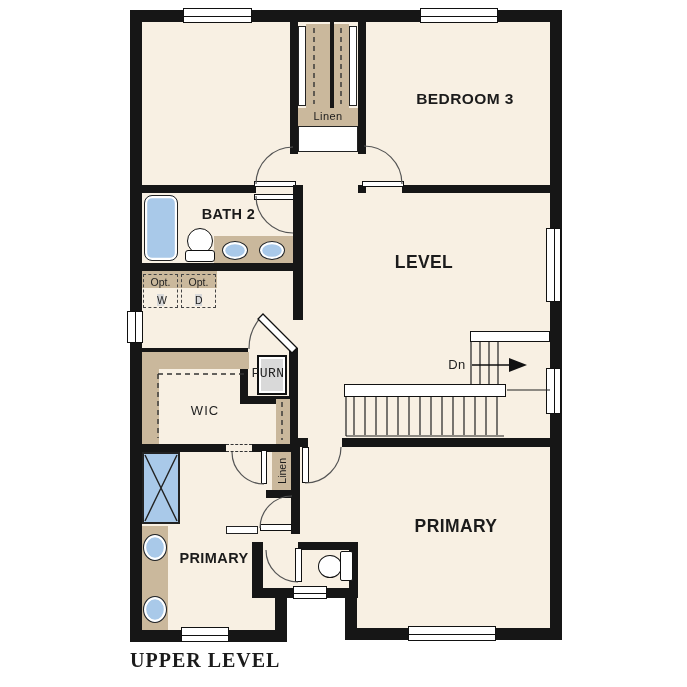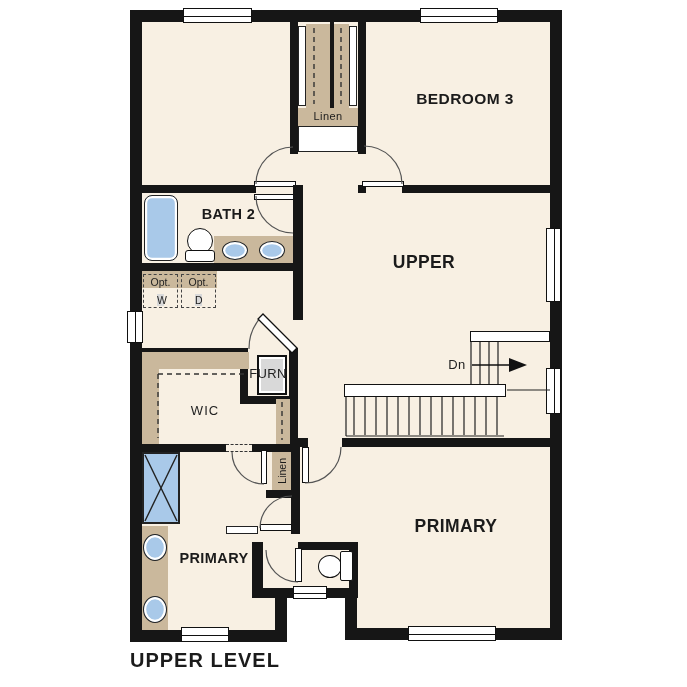--- a/index.html
+++ b/index.html
@@ -157,25 +157,25 @@
       <path d="M145,455L177,521 M177,455L145,521"></path>
     </g>
     <g>
       <path d="M472,365H509" stroke="#111" stroke-width="1.4"></path>
       <polygon points="509,358 527,365 509,372" fill="#111"></polygon>
     </g>
   </svg>
 
   <div class="lbl" style="left:377px;top:90px;width:176px;font-size:15.5px;">BEDROOM 3</div>
   <div class="lbl" style="left:181px;top:206px;width:95px;font-size:14.5px;">BATH 2</div>
-  <div class="lbl" style="left:371px;top:252px;width:106px;font-size:17.5px;">UPPER</div>
+  <div class="lbl" style="left:371px;top:252px;width:106px;font-size:17.5px;">LEVEL</div>
   <div class="lbl plain" style="left:170px;top:403px;width:70px;font-size:13px;letter-spacing:1px;">WIC</div>
-  <div class="lbl plain" style="left:238px;top:366px;width:60px;font-size:13px;">FURN</div>
+  <div class="lbl plain" style="left:238px;top:366px;width:60px;font-size:13px;font-family:Liberation Mono, monospace;">FURN</div>
   <div class="lbl plain" style="left:444px;top:357px;width:26px;font-size:13px;">Dn</div>
   <div class="lbl" style="left:155px;top:550px;width:118px;font-size:14.5px;">
     <div>PRIMARY</div>
   </div>
   <div class="lbl" style="left:380px;top:516px;width:152px;font-size:17.5px;">
     <div>PRIMARY</div>
   </div>
 
-  <div class="lbl" style="left:130px;top:648px;width:240px;font-size:20px;text-align:left;letter-spacing:1px;">UPPER LEVEL</div>
+  <div class="lbl" style="left:130px;top:648px;width:240px;font-size:20px;text-align:left;letter-spacing:1px;font-family:Liberation Serif, serif;">UPPER LEVEL</div>
 </div>
 
 </body></html>

